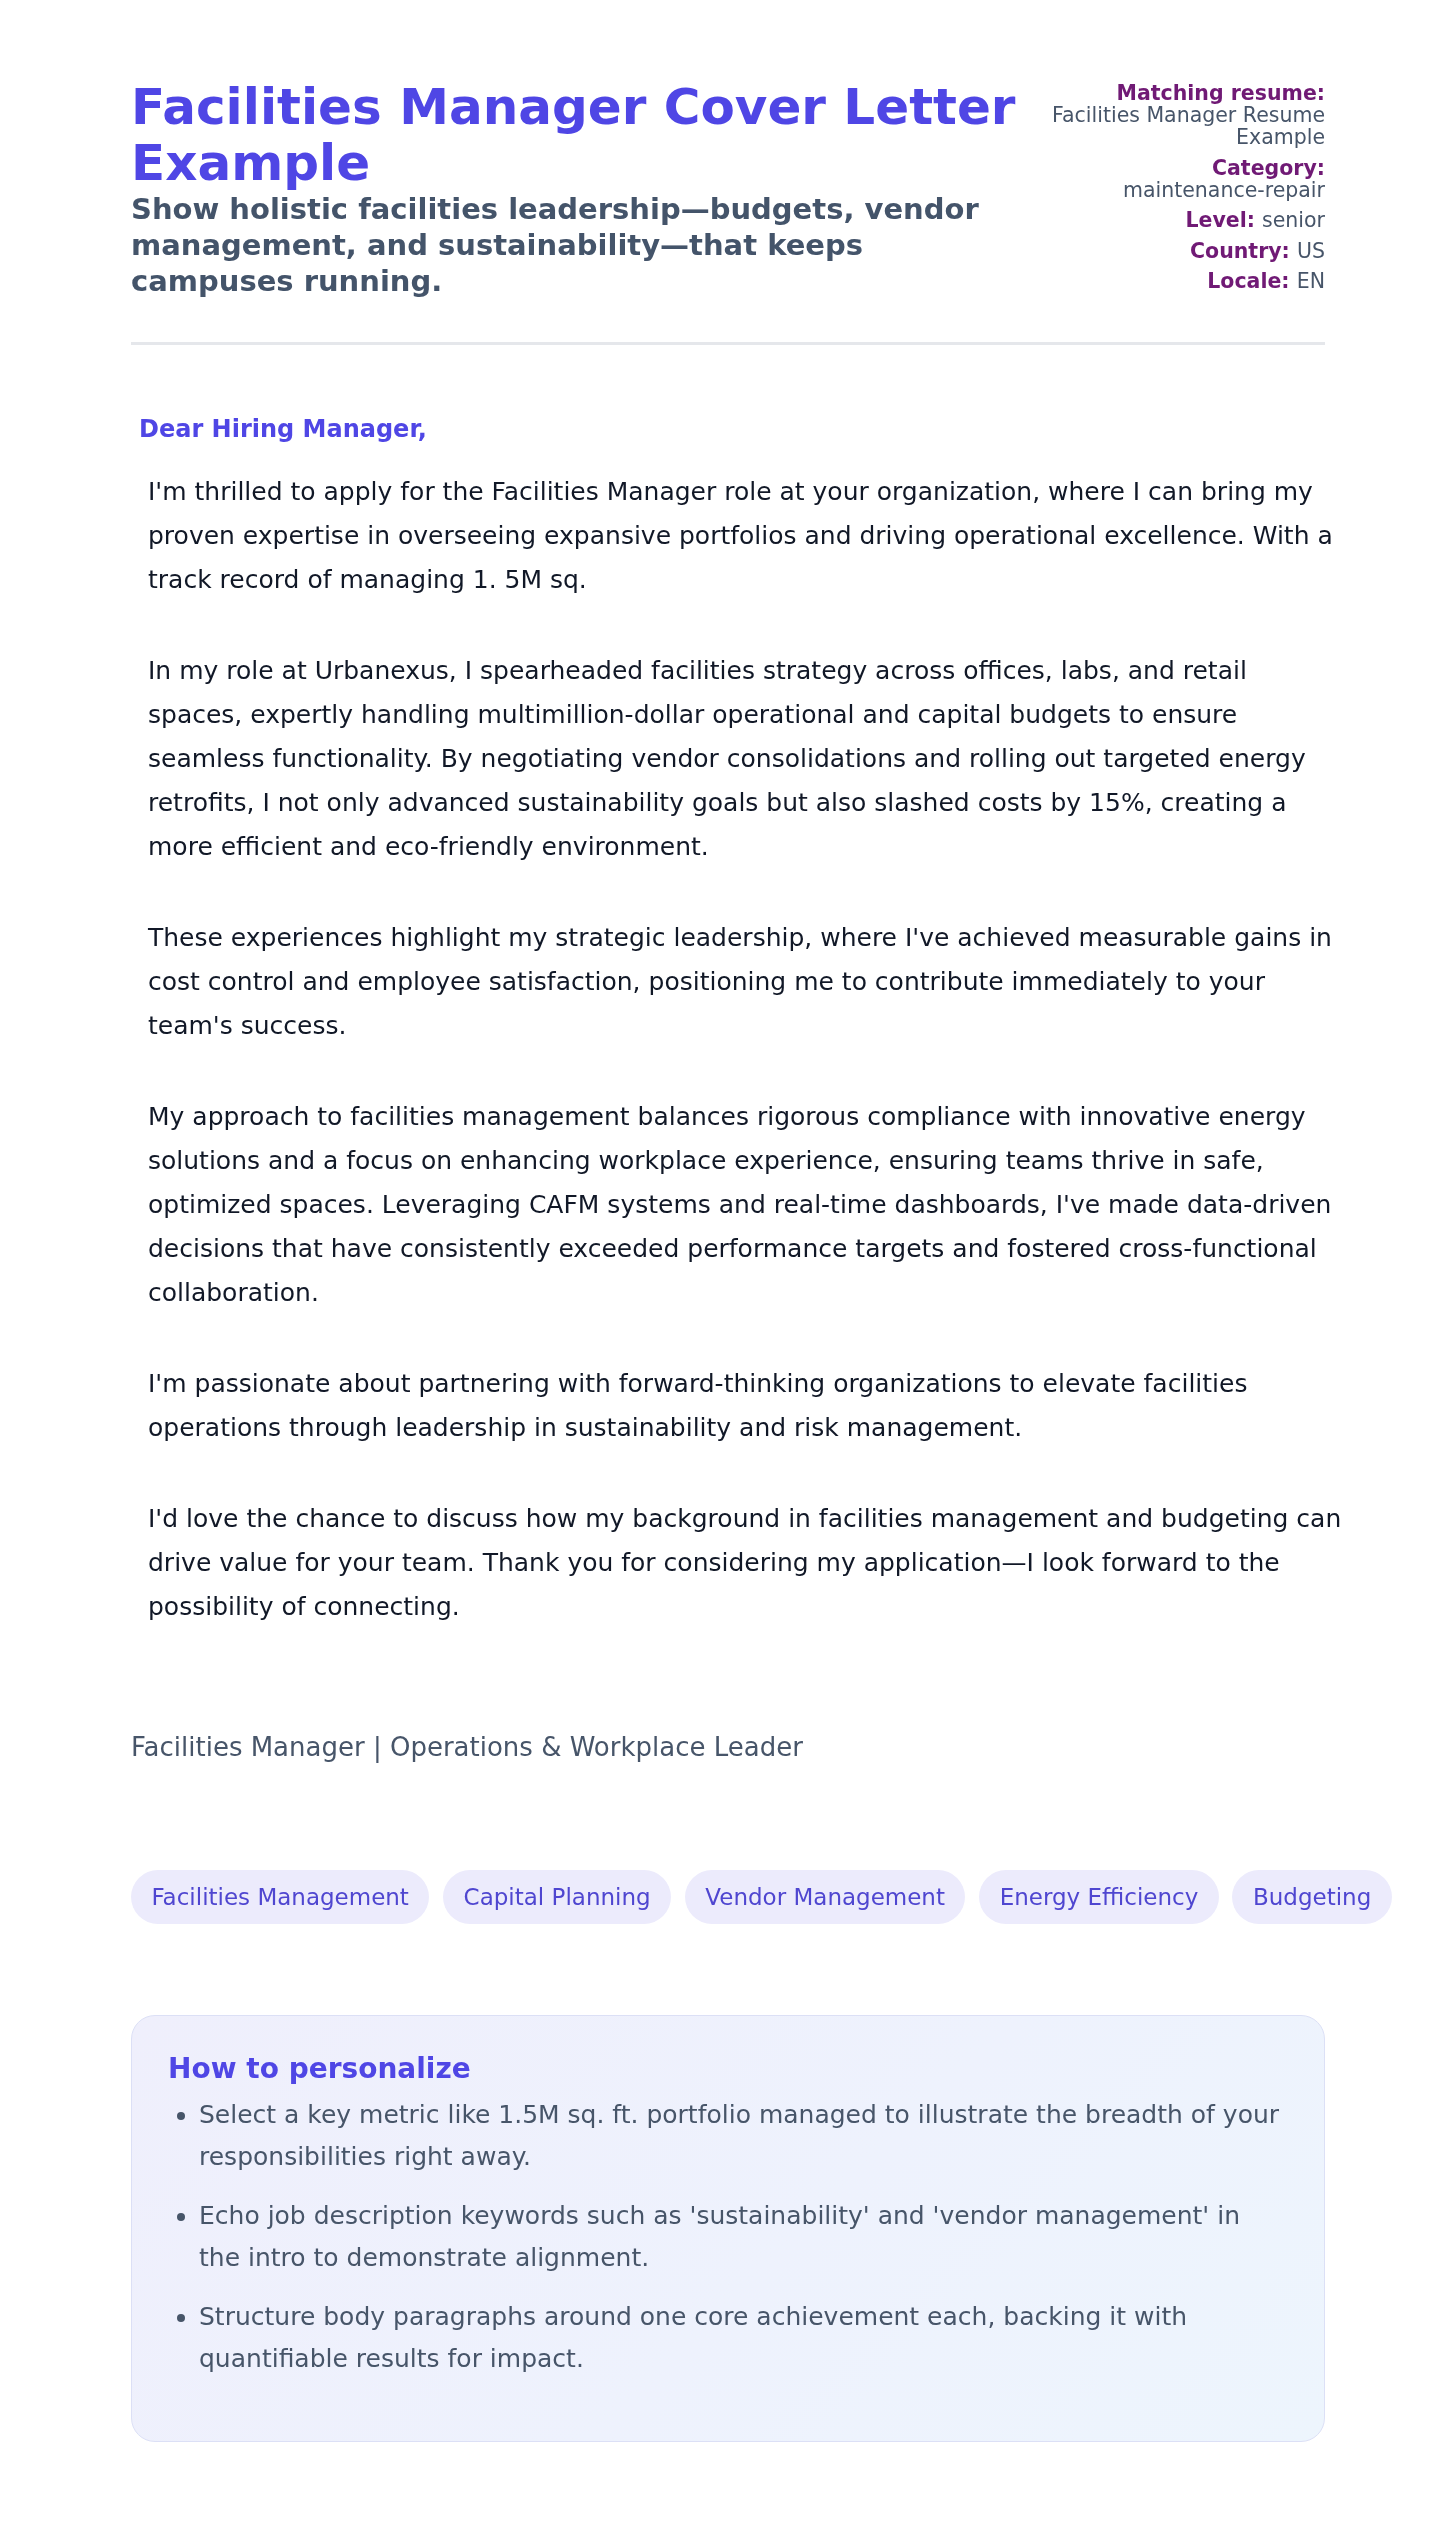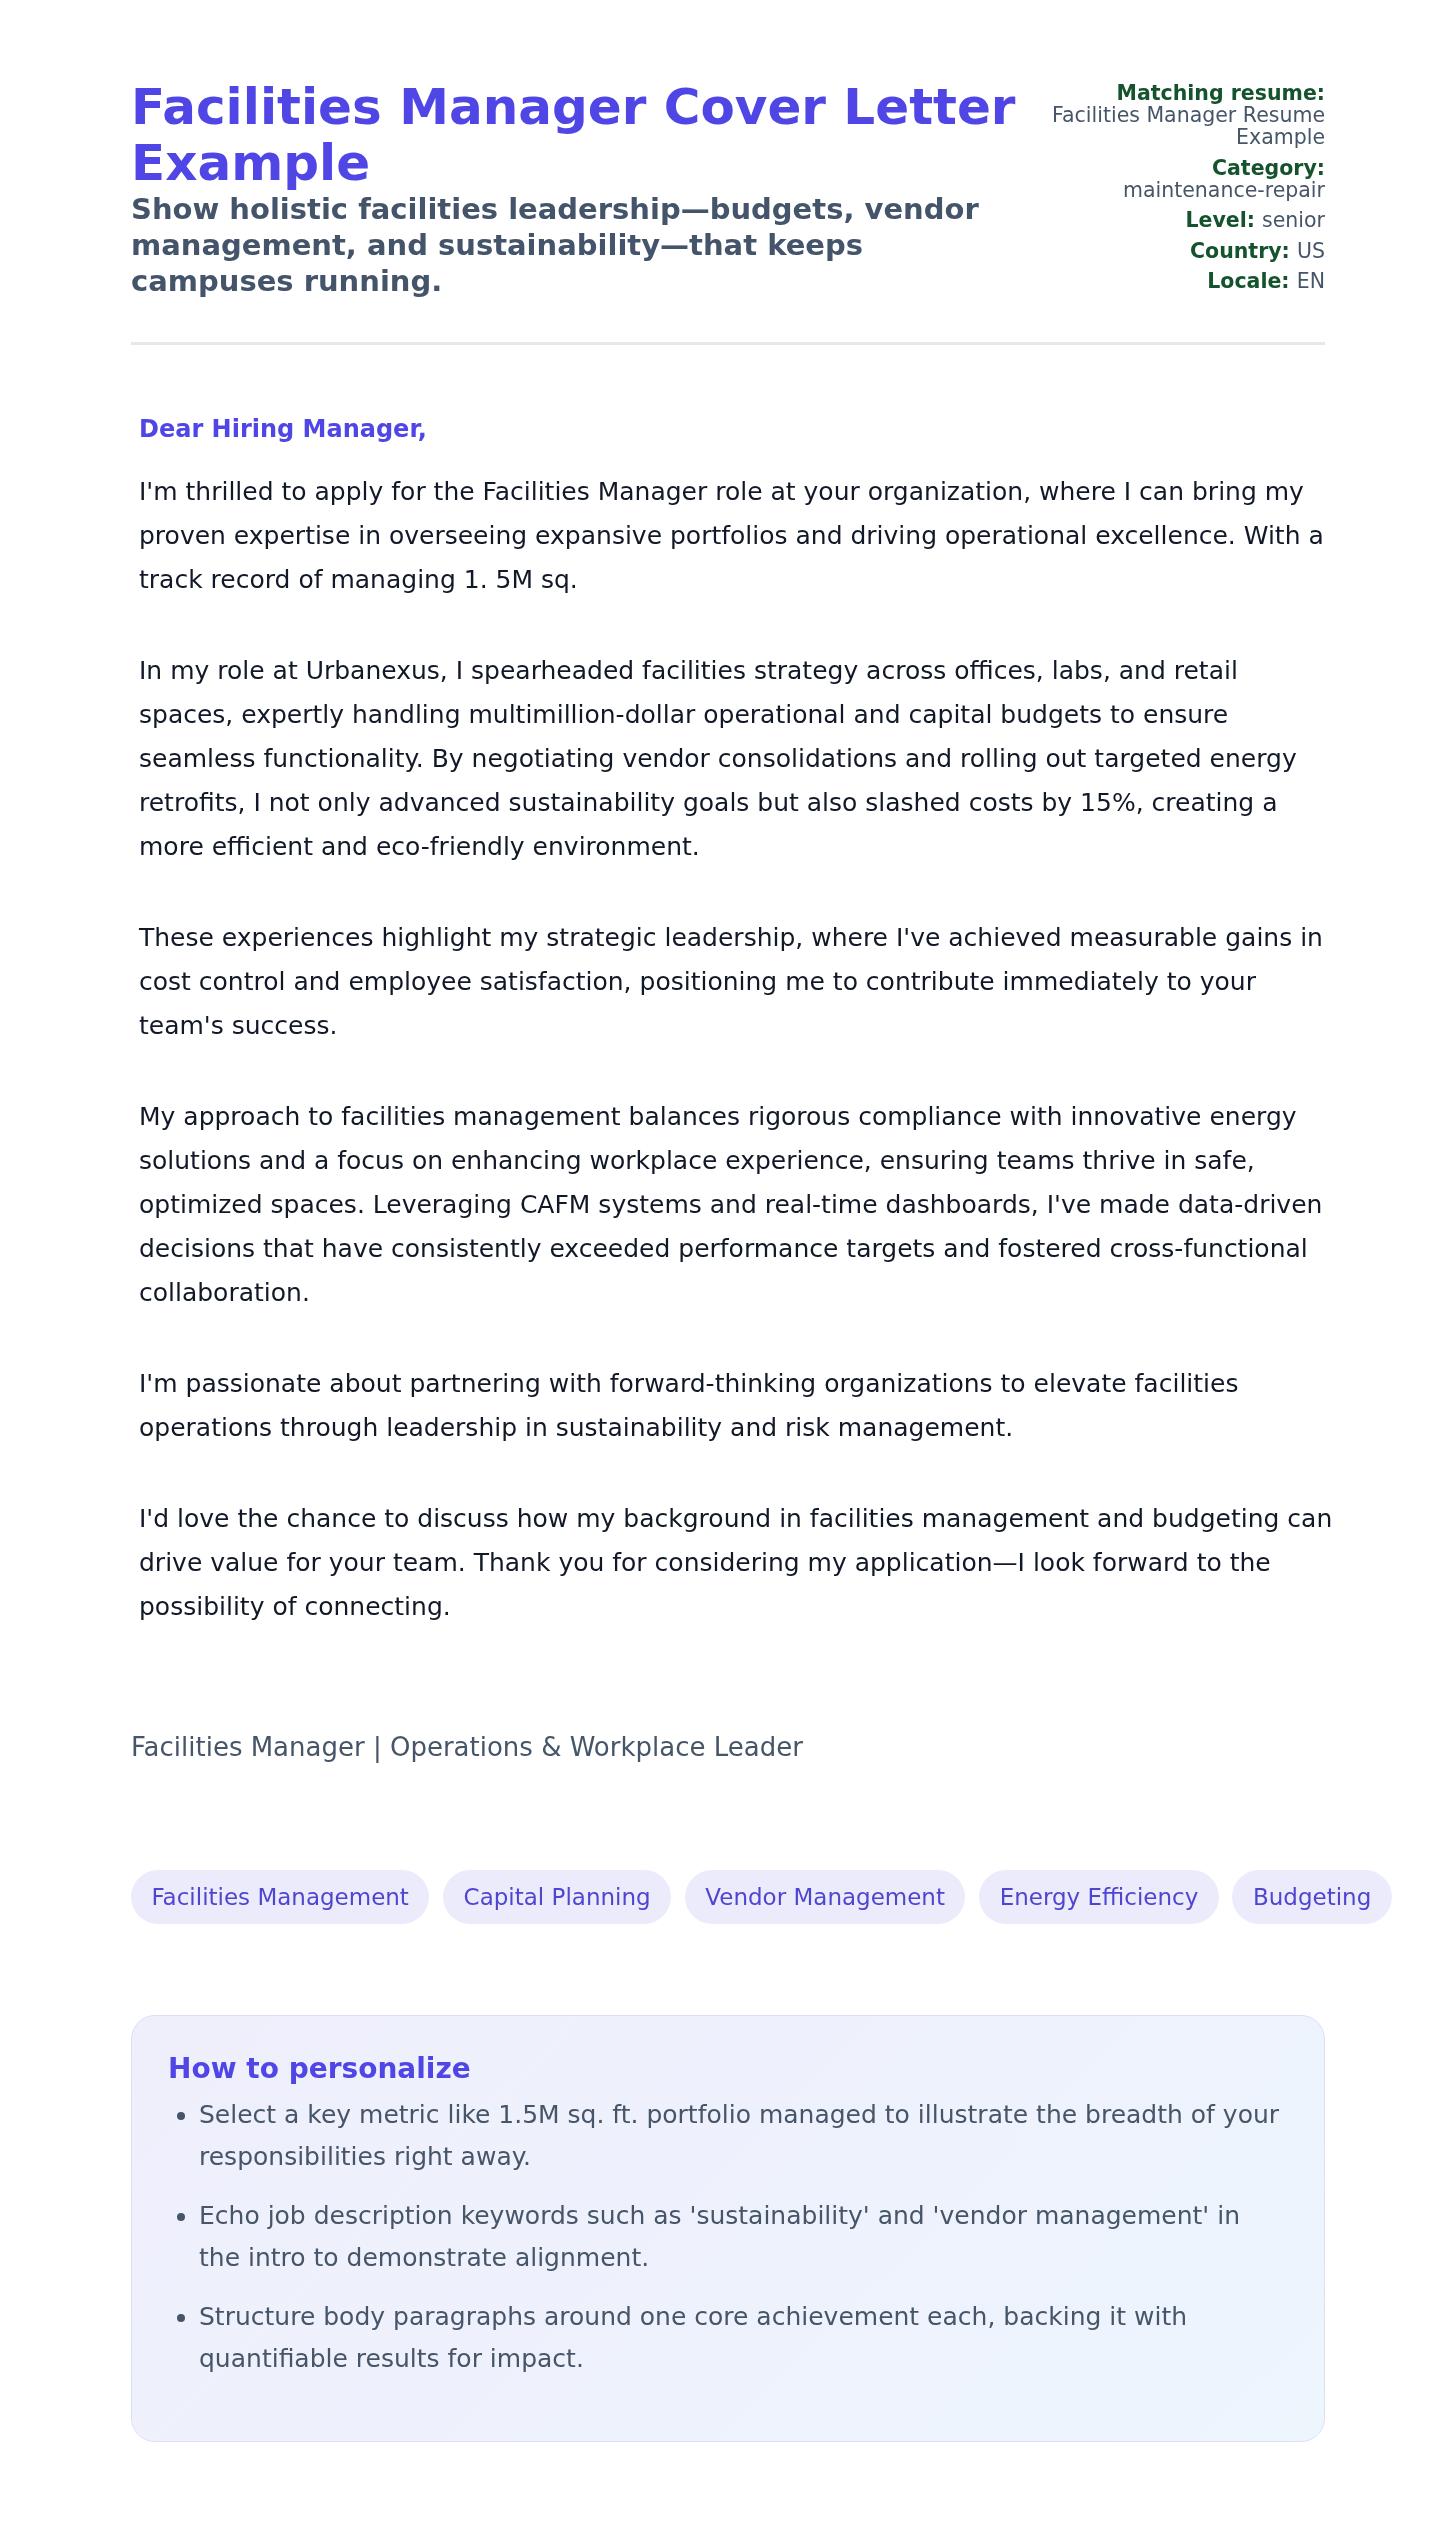--- a/index.html
+++ b/index.html
@@ -17,35 +17,35 @@
   }
   .subtitle {
     position: absolute; left: 0; top: 112px; width: 855px; margin: 0;
     font-weight: bold; font-size: 29px; line-height: 36px; color: #44546A;
   }
   .meta {
     position: absolute; right: 0; top: 3.4px; width: 359px; text-align: right;
     font-size: 20.5px; line-height: 22px; color: #475569;
   }
   .meta .row { margin-bottom: 8.5px; }
-  .meta .label { font-weight: bold; color: #14532d; }
+  .meta .label { font-weight: bold; color: #701a75; }
   .meta .row.stack .label { display: block; }
   .meta .row.stack .val { display: block; }
 
   .divider {
     position: absolute; left: 0; top: 342px; width: 1194px; height: 2.6px;
     background: #E5E7EB;
   }
 
   .salutation {
     position: absolute; left: 0; top: 405px; margin: 8px;
     font-weight: bold; font-size: 24px; line-height: 32px; color: #4F46E5;
   }
 
-  .body { position: absolute; left: 8px; top: 470px; width: 1194px; }
+  .body { position: absolute; left: 17px; top: 470px; width: 1194px; }
   .body p {
     margin: 0 0 47px 0; font-size: 25px; line-height: 44px; color: #111827;
   }
 
   .signature { position: absolute; left: 0; top: 1713px; }
   .sig-name { font-weight: bold; font-size: 26px; line-height: 34px; color: #0F172A; }
   .sig-title { margin-top: 17px; font-size: 26px; line-height: 34px; color: #475569; }
 
   .tags { position: absolute; left: 0; top: 1870px; display: flex; gap: 13.7px; }
   .tag {

